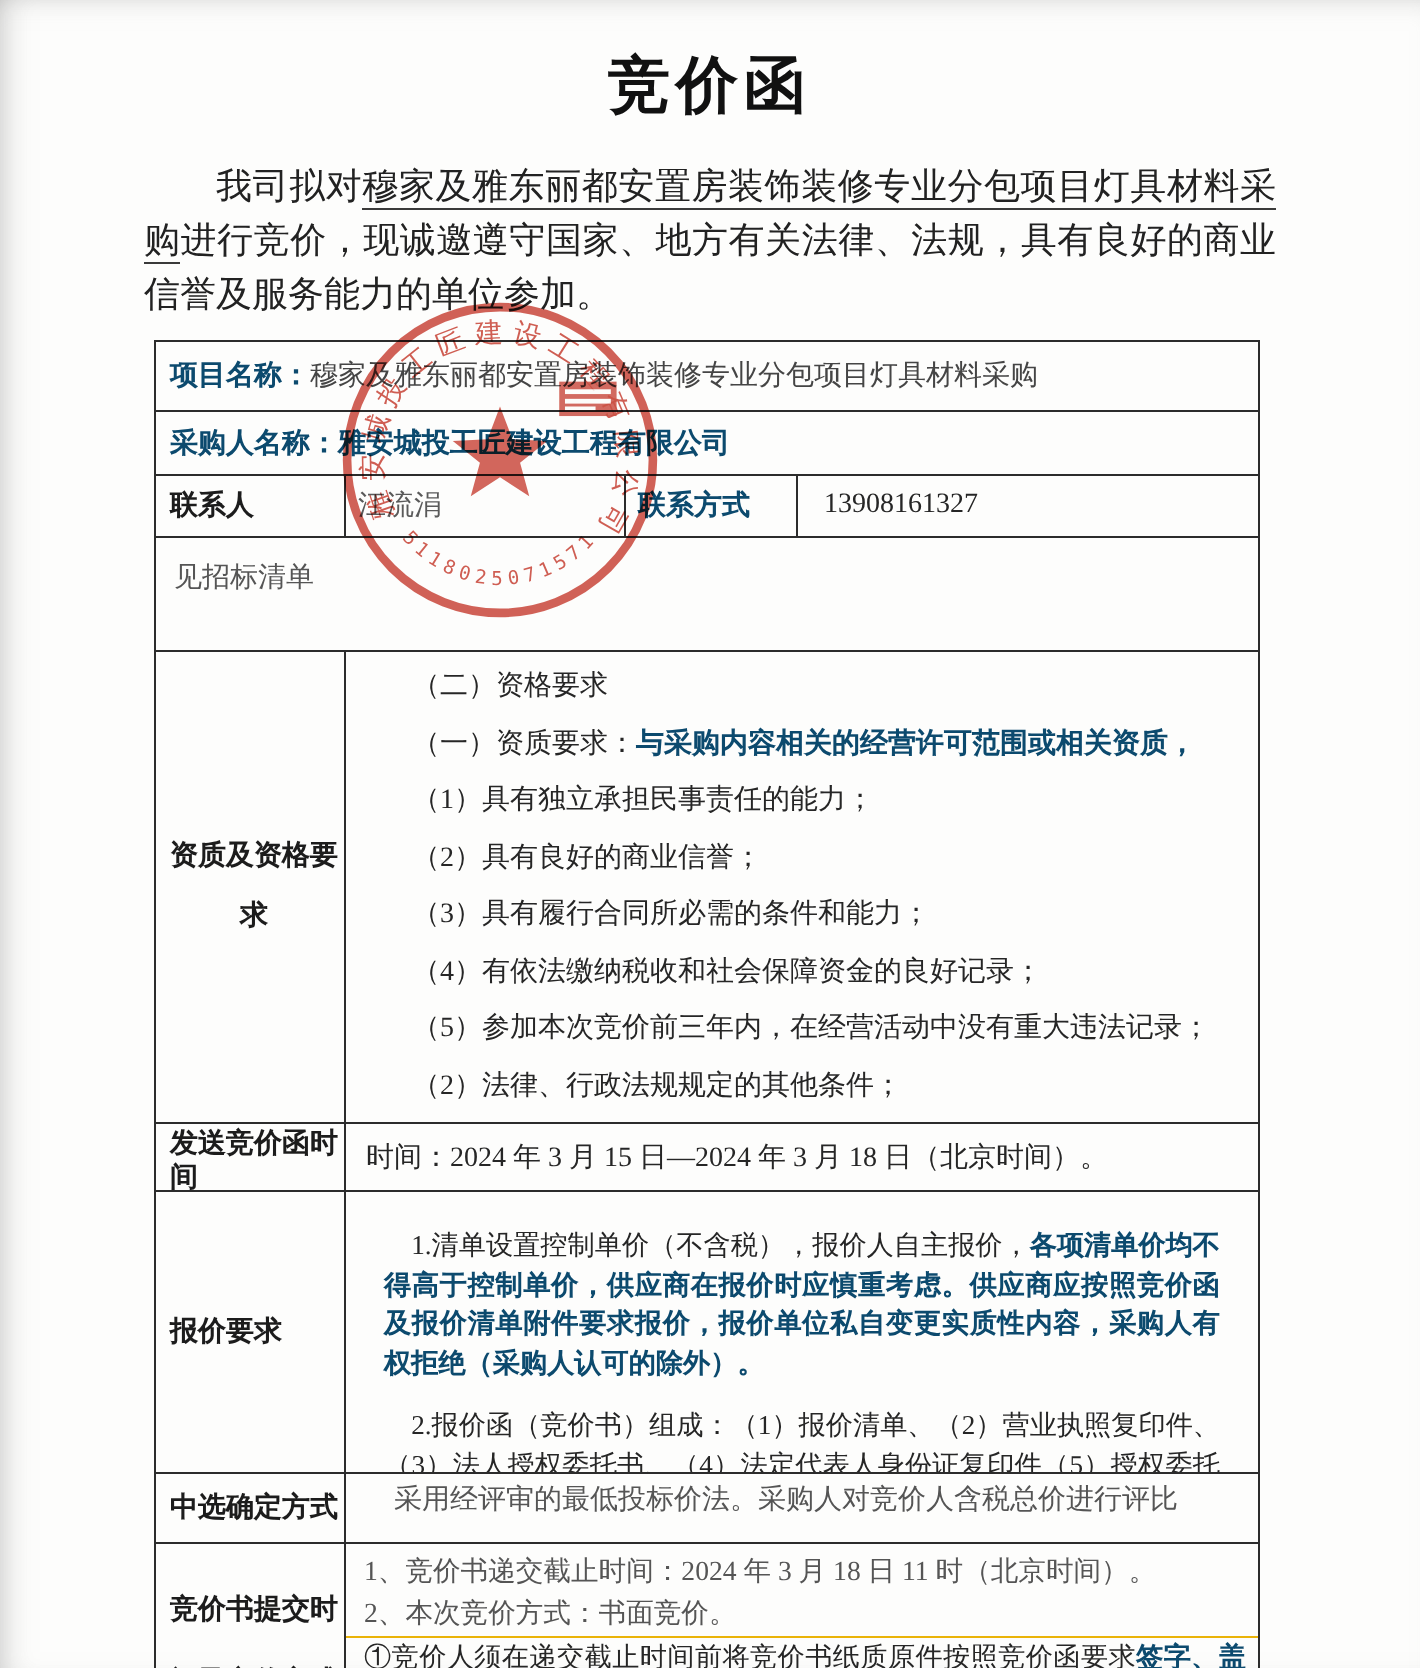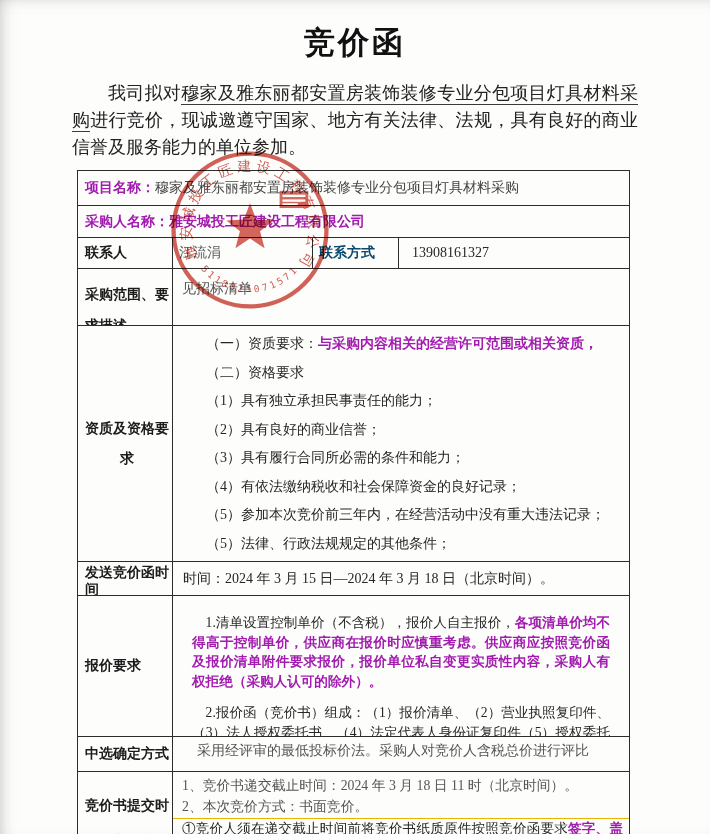--- a/index.html
+++ b/index.html
@@ -48,21 +48,21 @@
   .valcell{flex:1;box-sizing:border-box;overflow:hidden;}
   .h-project{height:34px;}
   .h-purchaser{height:32px;}
   .h-contact{height:31px;}
   .h-scope{height:57px;}
   .h-qual{height:236px;}
   .h-send{height:34px;}
   .h-offer{height:141px;}
   .h-select{height:35px;}
   .h-submit{height:104px;}
-  .b{font-weight:bold;color:#a21caf;}
+  .b{font-weight:bold;color:#0c4a6e;}
   .dim{color:#555;}
   .val-light{color:#454545;}
   
   .cell-contact-name{flex:0 0 140px;width:140px;border-right:1px solid #2c2c2c;display:flex;align-items:center;padding-left:6px;box-sizing:border-box;color:#5a5a5a;}
   .cell-method-label{flex:0 0 86px;width:86px;border-right:1px solid #2c2c2c;display:flex;align-items:center;padding-left:6px;box-sizing:border-box;font-weight:bold;color:#0c4a6e;}
   .cell-phone{flex:1;display:flex;align-items:center;padding-left:13px;box-sizing:border-box;font-family:"Liberation Serif","DejaVu Serif",serif;}
   
   .lbl-center{display:flex;align-items:center;justify-content:center;text-align:center;line-height:30px;}
   .lbl-scope{line-height:31px;padding-top:10px;}
   .lbl-send{line-height:17px;padding-top:2px;}
@@ -111,46 +111,42 @@
     </div>
 
     <div class="tr h-contact">
       <div class="lblcell lbl-mid">联系人</div>
       <div class="cell-contact-name">江流涓</div>
       <div class="cell-method-label">联系方式</div>
       <div class="cell-phone">13908161327</div>
     </div>
 
     <div class="tr h-scope">
-      <div class="lblcell lbl-scope">
-        <div>采购范围、要</div>
-        <div>求描述</div>
-      </div>
       <div class="valcell">
         <div class="dim" style="padding:11px 0 0 9px;">见招标清单</div>
       </div>
     </div>
 
     <div class="tr h-qual">
       <div class="lblcell lbl-center">
         <div>
           <div>资质及资格要</div>
           <div>求</div>
         </div>
       </div>
       <div class="valcell">
         <div class="qual-list">
+          <div class="qual-item">（二）资格要求</div>
           <div class="qual-item"><span>（一）资质要求：</span><span class="b">与采购内容相关的经营许可范围或相关资质，</span></div>
-          <div class="qual-item">（二）资格要求</div>
           <div class="qual-item">（1）具有独立承担民事责任的能力；</div>
           <div class="qual-item">（2）具有良好的商业信誉；</div>
           <div class="qual-item">（3）具有履行合同所必需的条件和能力；</div>
           <div class="qual-item">（4）有依法缴纳税收和社会保障资金的良好记录；</div>
           <div class="qual-item">（5）参加本次竞价前三年内，在经营活动中没有重大违法记录；</div>
-          <div class="qual-item">（5）法律、行政法规规定的其他条件；</div>
+          <div class="qual-item">（2）法律、行政法规规定的其他条件；</div>
         </div>
       </div>
     </div>
 
     <div class="tr h-send">
       <div class="lblcell lbl-send">
         <div>发送竞价函时</div>
         <div>间</div>
       </div>
       <div class="valcell" style="display:flex;align-items:center;padding-left:10px;">时间：2024 年 3 月 15 日—2024 年 3 月 18 日（北京时间）。</div>

